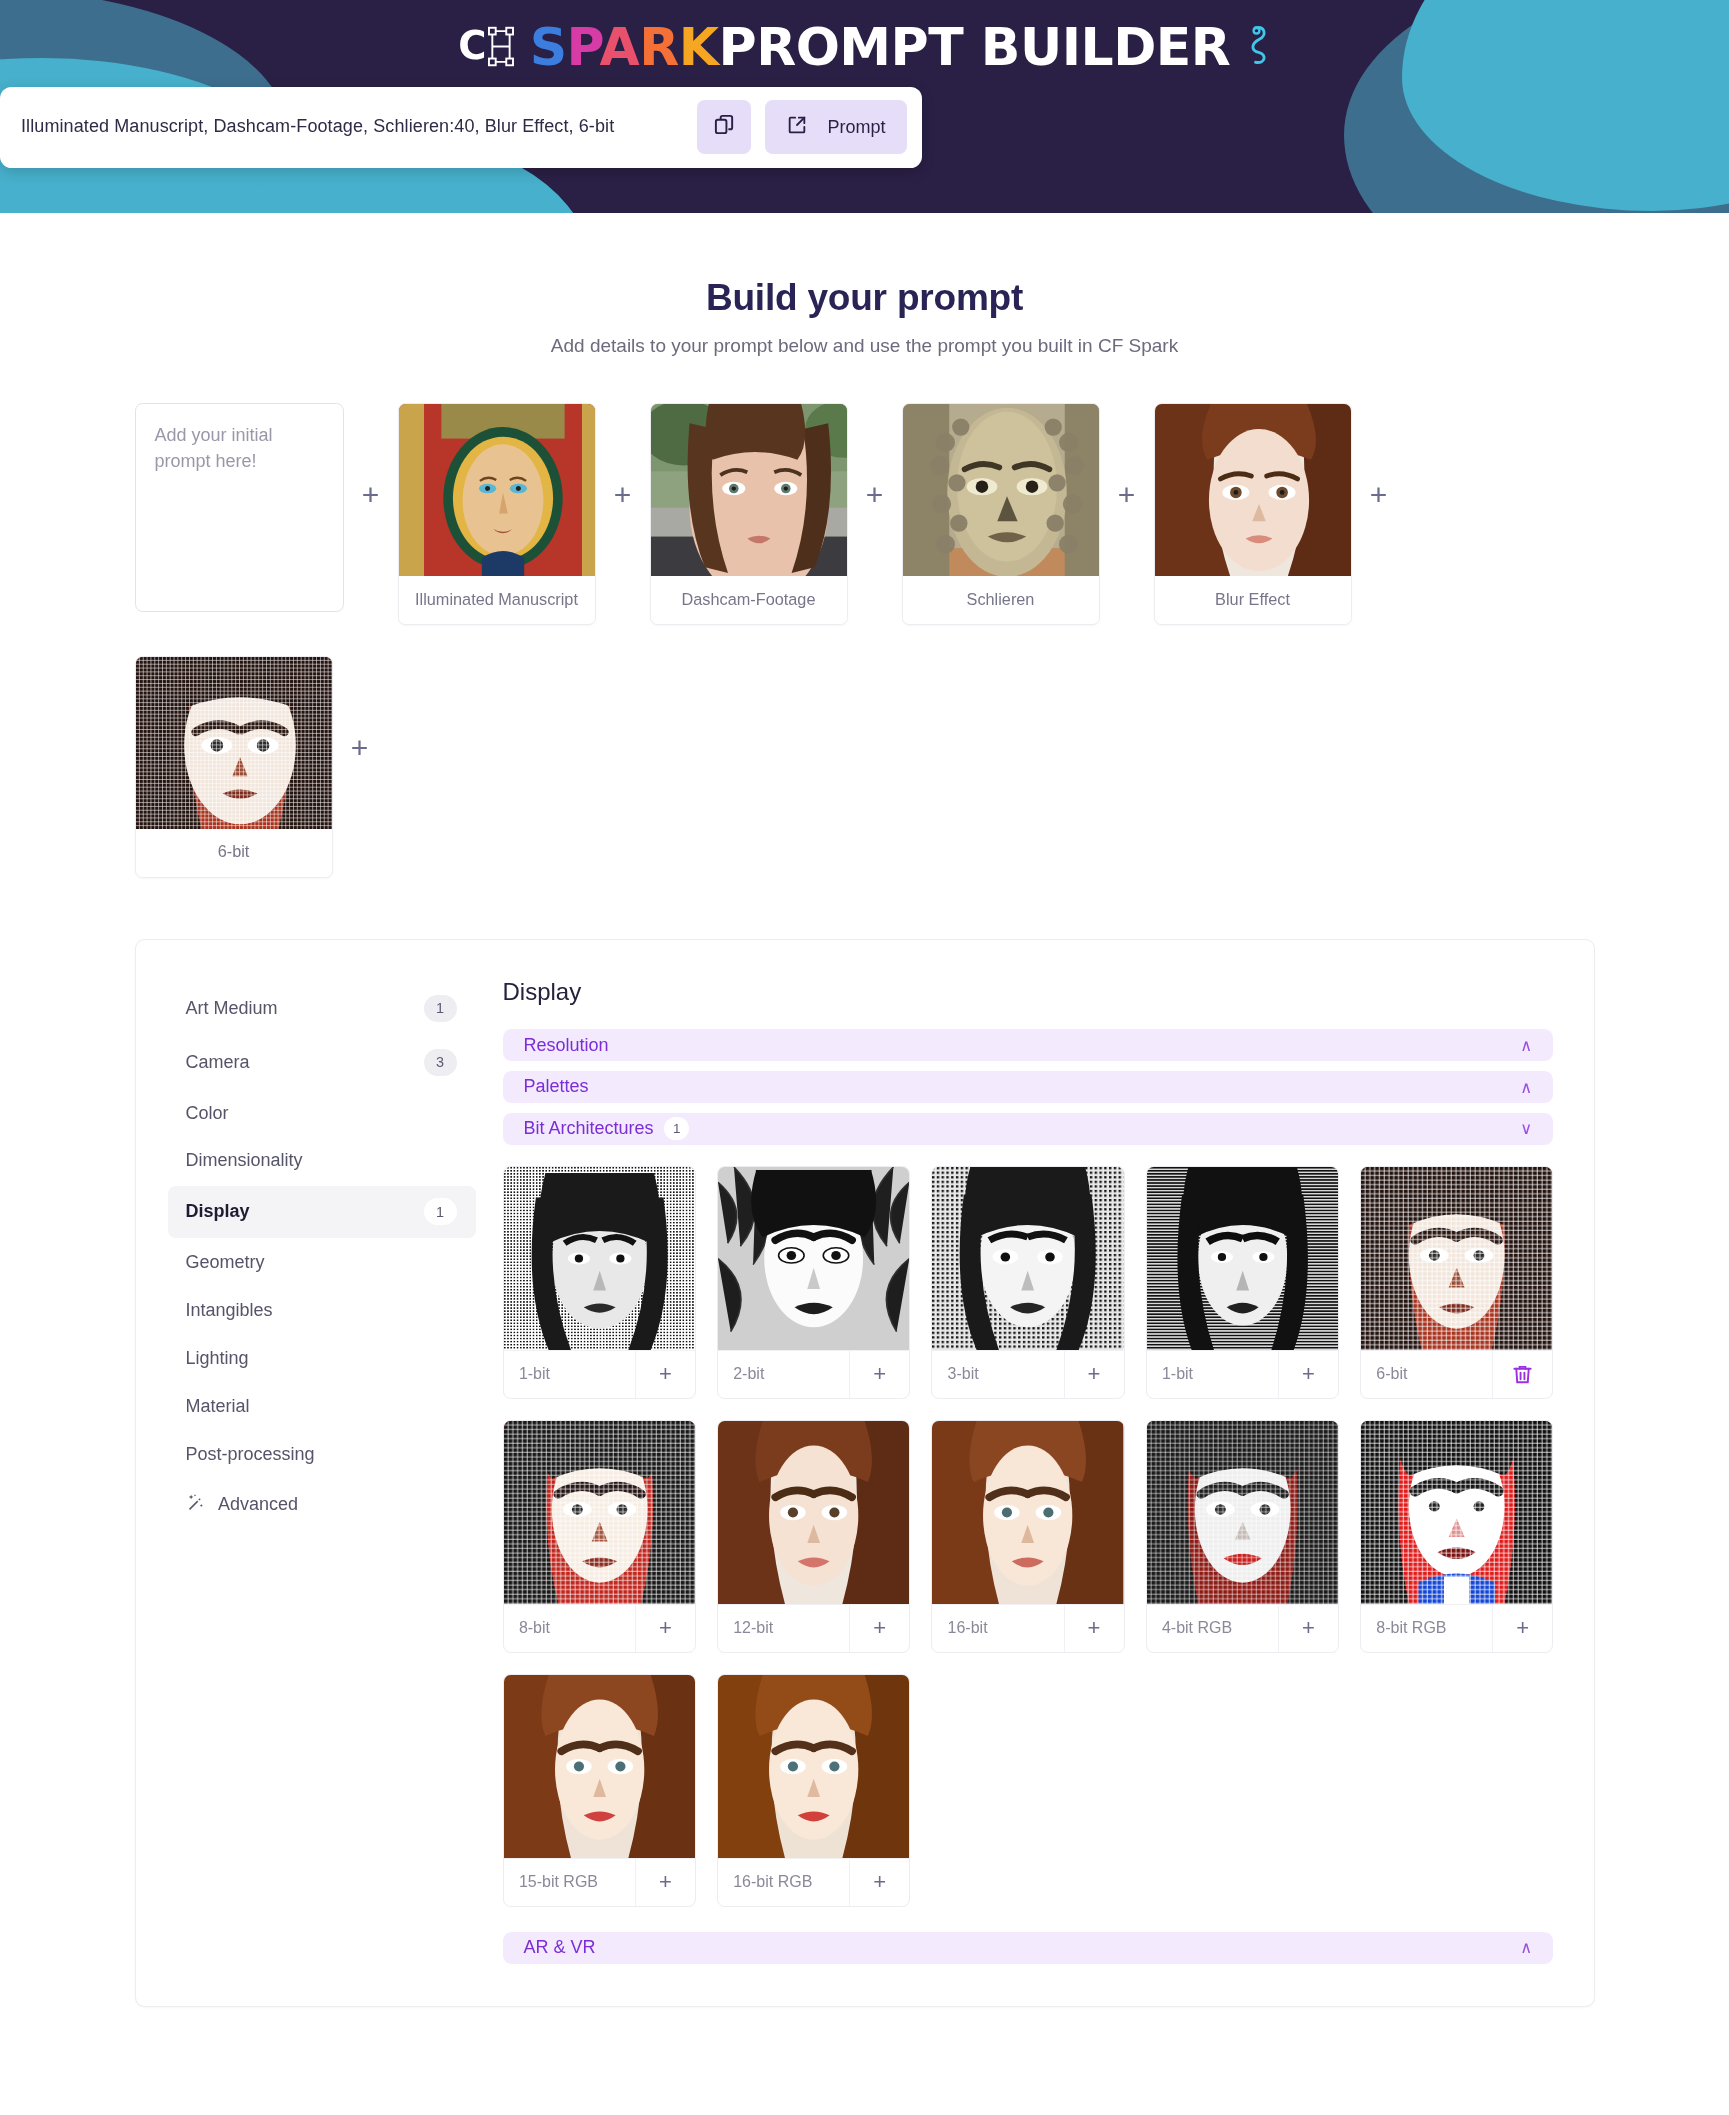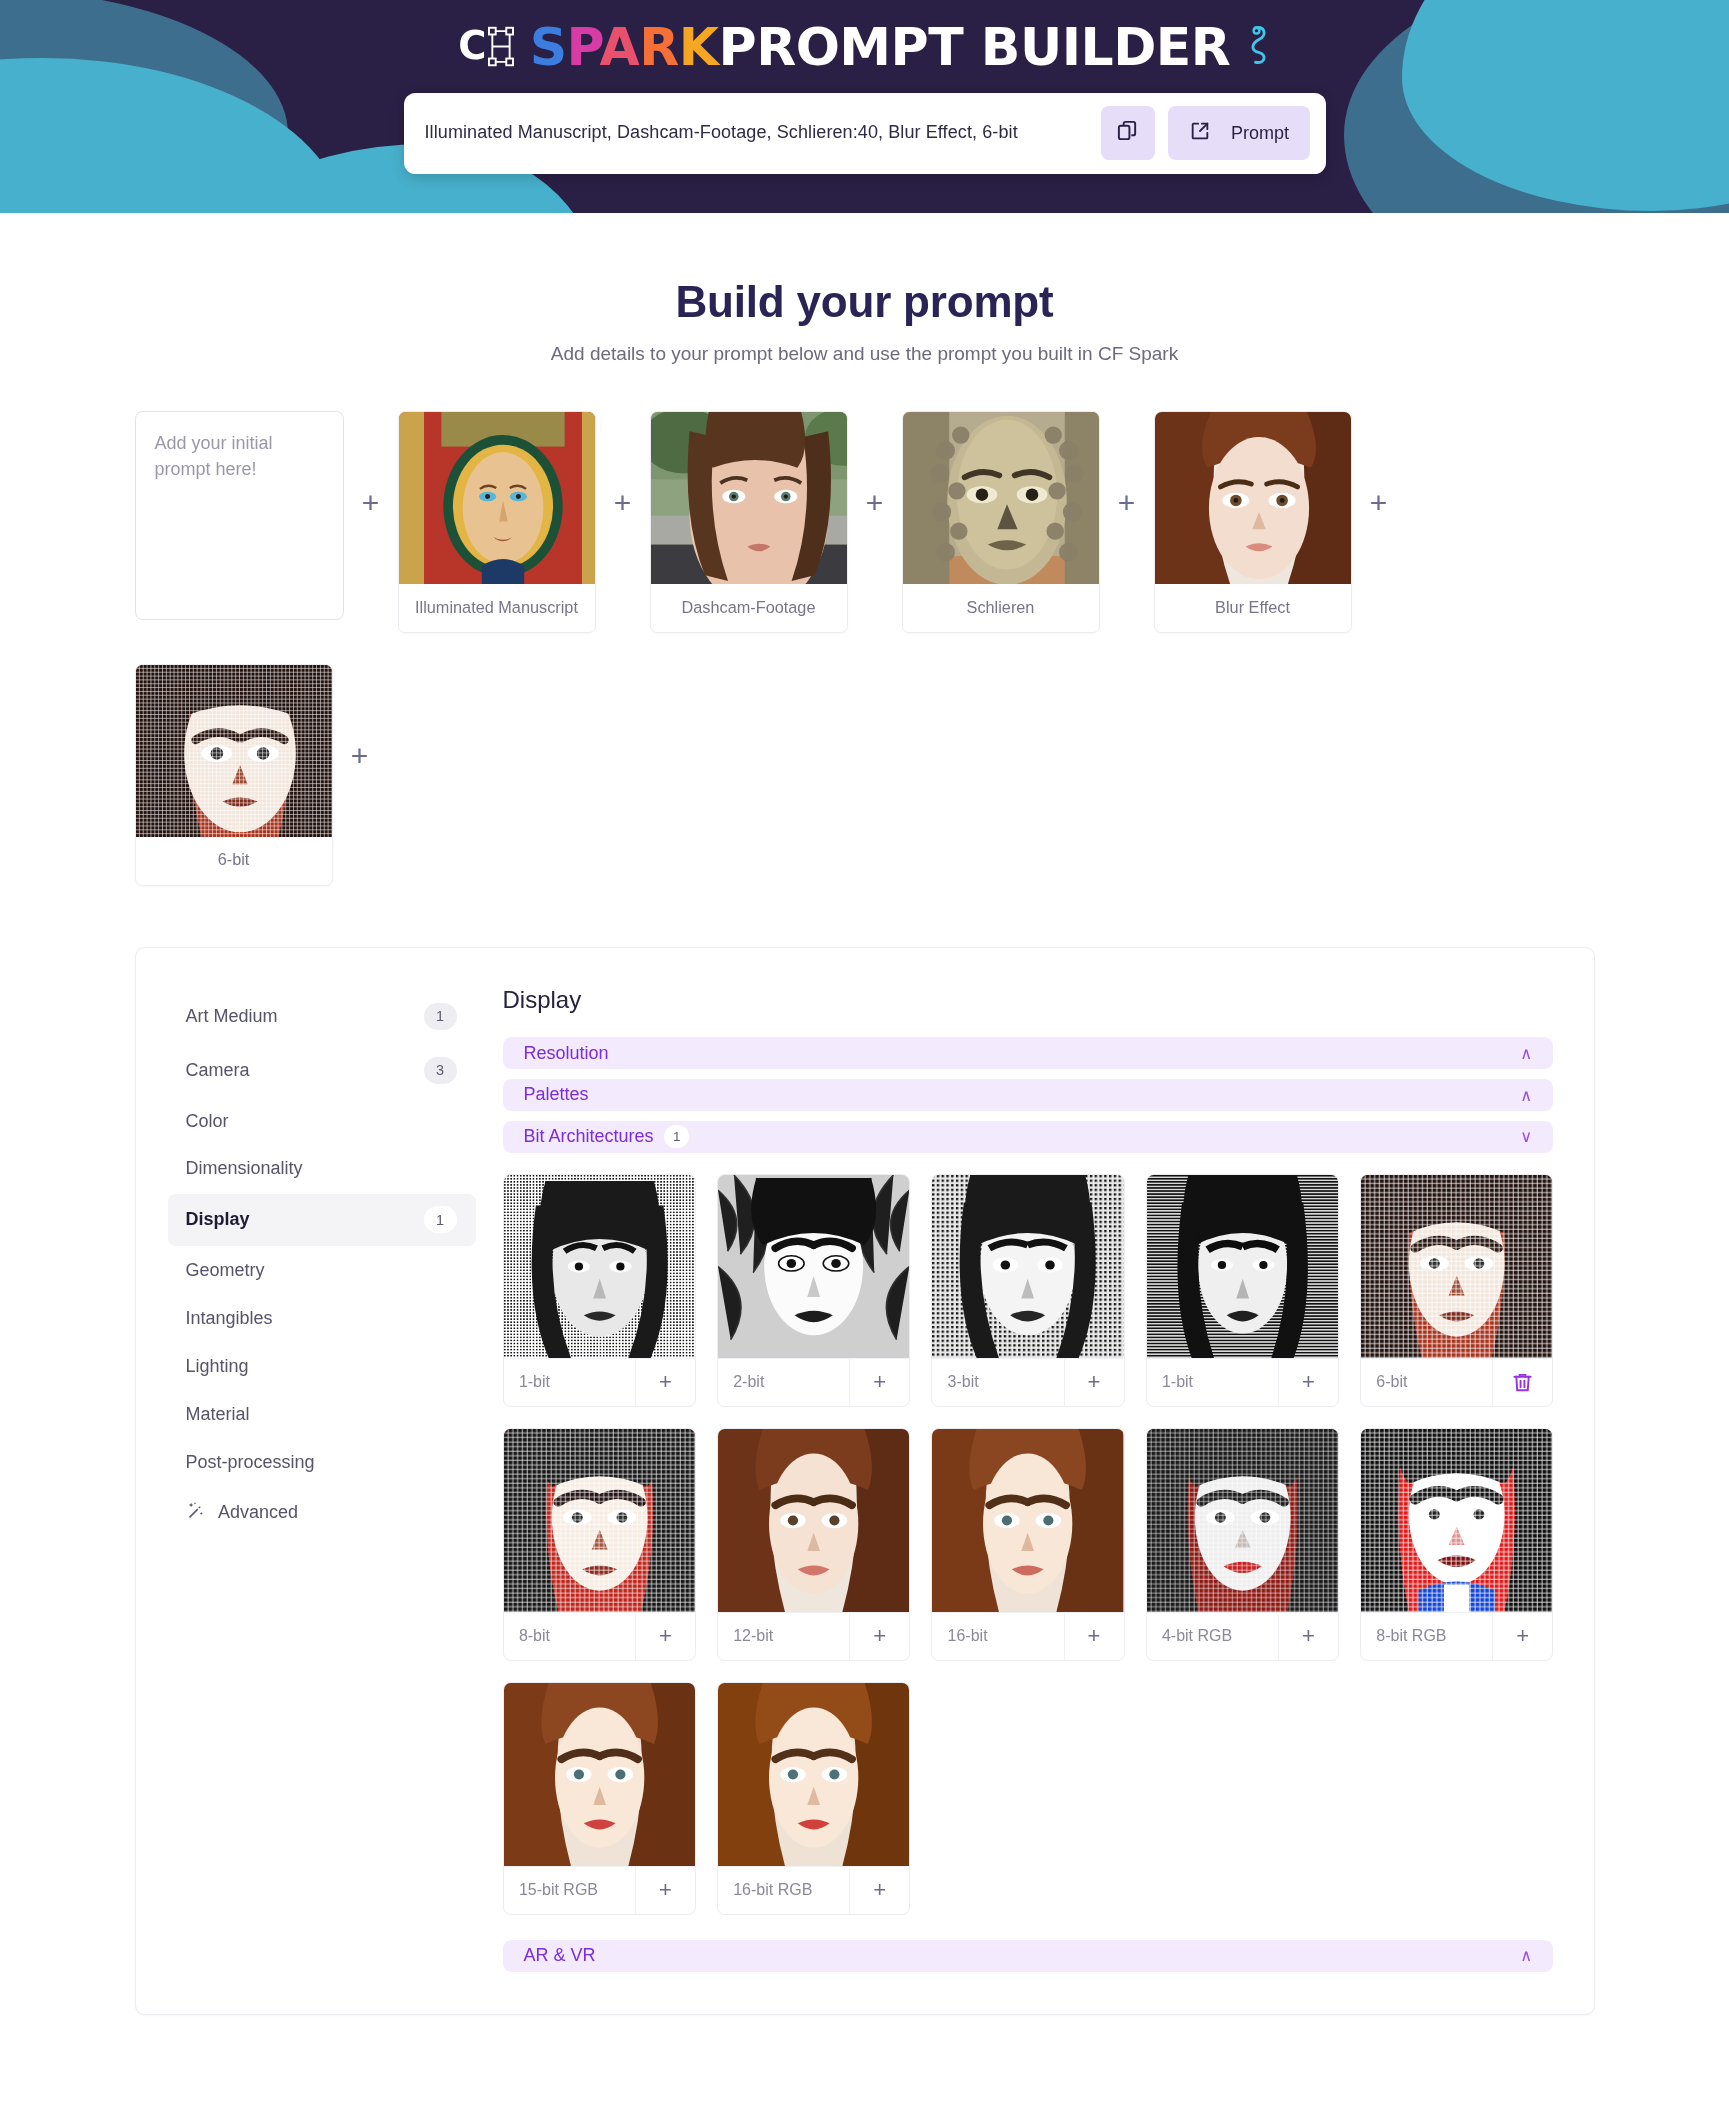--- a/index.html
+++ b/index.html
@@ -73,22 +73,22 @@
   .ch-s { color: #3b7ee0; }
   .ch-p { color: #d63ba6; }
   .ch-a { color: #e8506c; }
   .ch-r { color: #f47036; }
   .ch-k { color: #f5a623; }
   .ch-w { color: #ffffff; }
 
   
   .prompt-bar-wrap {
     position: relative; z-index: 5;
-    display: flex; justify-content: center;
-    margin-top: 24px;
+    display: flex; 
+    margin-top: 18px;
   }
   .prompt-bar {
     width: 922px;
     background: #ffffff;
     border-radius: 11.5px;
     box-shadow: 0 3.8px 13.4px rgba(0,0,0,.16);
     display: flex;
     align-items: center;
     padding: 13.4px 15.4px 13.4px 21px;
     gap: 13.4px;
@@ -112,21 +112,21 @@
     cursor: pointer;
     font-size: 18px;
   }
   .pb-copy { width: 54px; }
   .pb-prompt { padding: 0 21px; gap: 20px; }
 
   
   .page { width: 1729px; padding-bottom: 67px; }
   .title-block { text-align: center; padding: 56px 0 0; }
   h1.page-title {
-    font-size: 44px; font-weight: 700; color: #2a2456; letter-spacing: -0.2px;
+    font-size: 37px; font-weight: 700; color: #2a2456; letter-spacing: -0.2px;
   }
   .page-sub {
     margin-top: 16.3px; font-size: 19px; color: #6c6a7d;
   }
 
   
   .builder {
     margin: 46px auto 0;
     width: 1460px;
     display: flex; flex-wrap: wrap;

